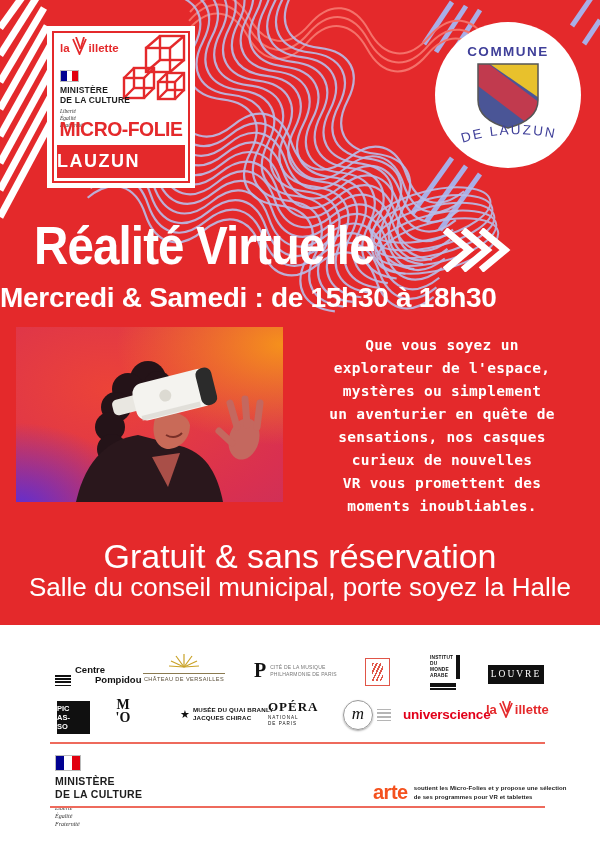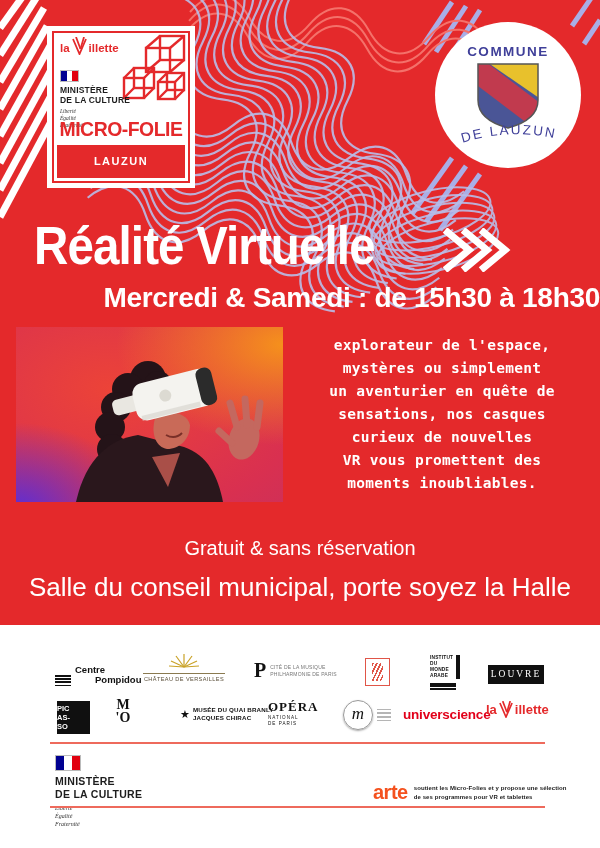--- a/index.html
+++ b/index.html
@@ -18,47 +18,47 @@
   .mf-ministry{position:absolute;left:13px;top:44px;color:#1d1d1d;}
   .flag{width:17px;height:10px;margin-bottom:3px;border:0.5px solid #bbb;
         background:linear-gradient(90deg,#000091 0 33%,#fff 33% 66%,#e1000f 66% 100%);}
   .flag.big{width:24px;height:14px;margin-bottom:4px;}
   .min-line{font-size:8.5px;font-weight:bold;letter-spacing:.2px;line-height:1.18;}
   .motto{margin-top:3px;font-family:"Liberation Serif",serif;font-style:italic;
          font-size:5.5px;color:#333;line-height:1.3;}
   .mf-program{position:absolute;left:0;right:0;top:92px;text-align:center;color:#e4292b;
               font-size:20px;font-weight:bold;letter-spacing:-0.5px;transform:scaleX(.97);}
   .mf-city{position:absolute;left:10px;right:10px;bottom:10px;height:33px;background:#e4292b;
-           color:#fff;font-size:11px;font-weight:bold;letter-spacing:1.5px;text-align:center;
+           color:#fff;font-size:18px;font-weight:bold;letter-spacing:1.5px;text-align:left;
            line-height:33px;}
 
   
   .badge{position:absolute;left:435px;top:22px;}
 
   
   .title{position:absolute;left:34px;top:214px;margin:0;color:#fff;font-size:54px;
          font-weight:bold;letter-spacing:-1px;transform:scaleX(.88);transform-origin:left;}
   .chevrons{position:absolute;left:441px;top:228px;}
-  .schedule{position:absolute;left:0;top:282px;width:600px;text-align:right;color:#fff;
+  .schedule{position:absolute;left:0;top:282px;width:600px;text-align:left;color:#fff;
             font-size:28px;font-weight:bold;letter-spacing:-0.3px;}
 
   
   .photo{position:absolute;left:16px;top:327px;width:267px;height:175px;overflow:hidden;
          background:
            radial-gradient(130% 120% at 100% 10%, rgba(247,150,25,.95) 0%, rgba(247,150,25,0) 48%),
            radial-gradient(110% 120% at 0% 105%, #5b2ed6 0%, rgba(91,46,214,0) 42%),
            radial-gradient(120% 120% at 35% 35%, #ec4338 0%, #d93050 62%, #c42f60 100%);}
   .photo svg{display:block;}
 
   
   .desc{position:absolute;left:296px;top:334px;width:292px;text-align:center;color:#fff;
         font-family:"DejaVu Sans Mono","Liberation Mono",monospace;font-size:14.5px;
         font-weight:bold;line-height:23px;letter-spacing:.3px;}
   .free{position:absolute;left:0;top:537px;width:600px;text-align:center;color:#fff;
-        font-size:20px;font-weight:400;}
+        font-size:34px;font-weight:400;}
   .loc{position:absolute;left:0;top:572px;width:600px;text-align:center;color:#fff;
        font-size:26px;font-weight:400;}
 
   
   .white-section{position:absolute;left:0;top:625px;width:600px;height:223px;background:#fff;}
   .logo{position:absolute;color:#111;}
   .lg-pompidou{left:55px;top:40px;display:flex;gap:4px;align-items:flex-end;}
   .pomp-icon{width:16px;height:11px;margin-top:1px;
              background:repeating-linear-gradient(180deg,#111 0 1.6px,#fff 1.6px 3.2px);}
   .pomp-txt{font-size:9.5px;font-weight:bold;line-height:1.1;}
@@ -300,20 +300,21 @@
           <line x1="221" y1="100" x2="214" y2="76"></line>
             <line x1="231" y1="98" x2="229" y2="72"></line>
           <line x1="241" y1="100" x2="244" y2="76"></line>
             <line x1="216" y1="116" x2="203" y2="104"></line>
         </g>
       </g>
     </svg>
   </div>
 
   <div class="desc">
+    <div>Que vous soyez un</div>
     <div>explorateur de l'espace,</div>
     <div>mystères ou simplement</div>
     <div>un aventurier en quête de</div>
     <div>sensations, nos casques</div>
     <div>curieux de nouvelles</div>
     <div>VR vous promettent des</div>
     <div>moments inoubliables.</div>
   </div>
 
   <div class="free">Gratuit &amp; sans réservation</div>

